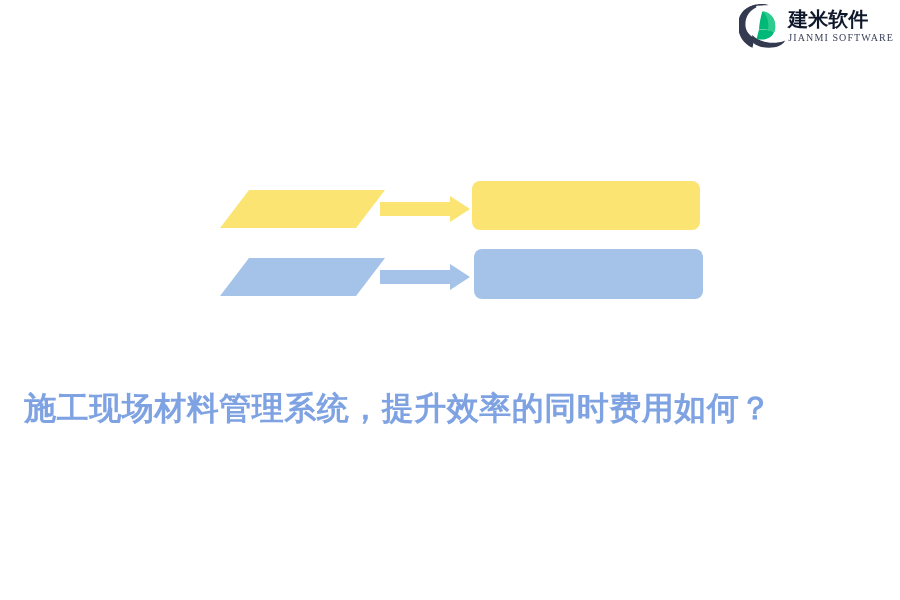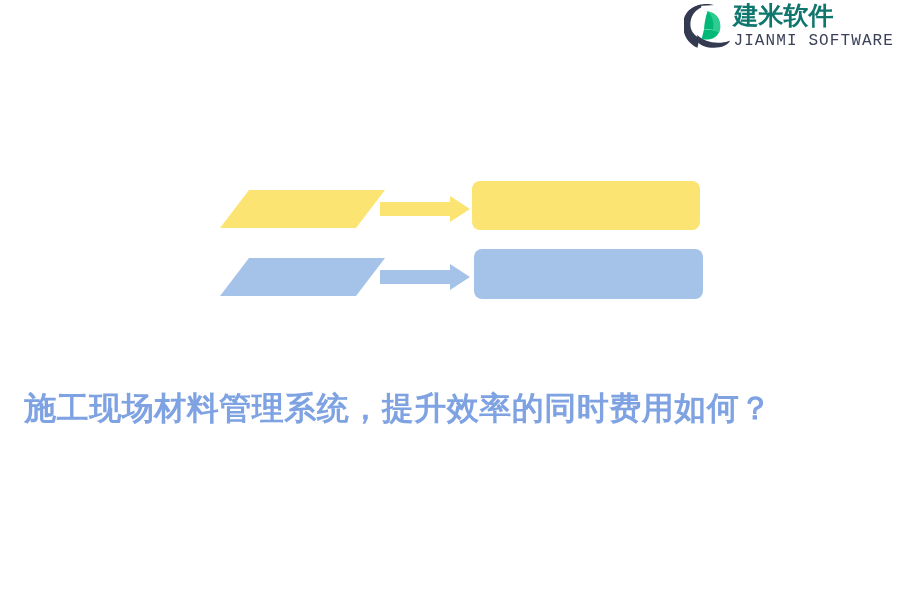--- a/index.html
+++ b/index.html
@@ -38,30 +38,30 @@
   }
   .brand-text {
     display: flex;
     flex-direction: column;
     justify-content: center;
     align-items: flex-start;
     line-height: 1;
   }
   .brand-name-cn {
     font-family: "DejaVu Sans", "Liberation Sans", sans-serif;
-    font-size: 25px;
+    font-size: 20px;
     font-weight: 700;
-    color: #0f766e;
+    color: #0f172a;
     letter-spacing: 0px;
     white-space: nowrap;
     line-height: 1.05;
   }
   .brand-name-en {
-    font-family: Liberation Mono, monospace;
-    font-size: 16px;
+    font-family: Liberation Serif, serif;
+    font-size: 10px;
     font-weight: 400;
     color: #3b4258;
     letter-spacing: 1.1px;
     white-space: nowrap;
     margin-top: 3px;
   }
 
   
   .diagram {
     position: absolute;

